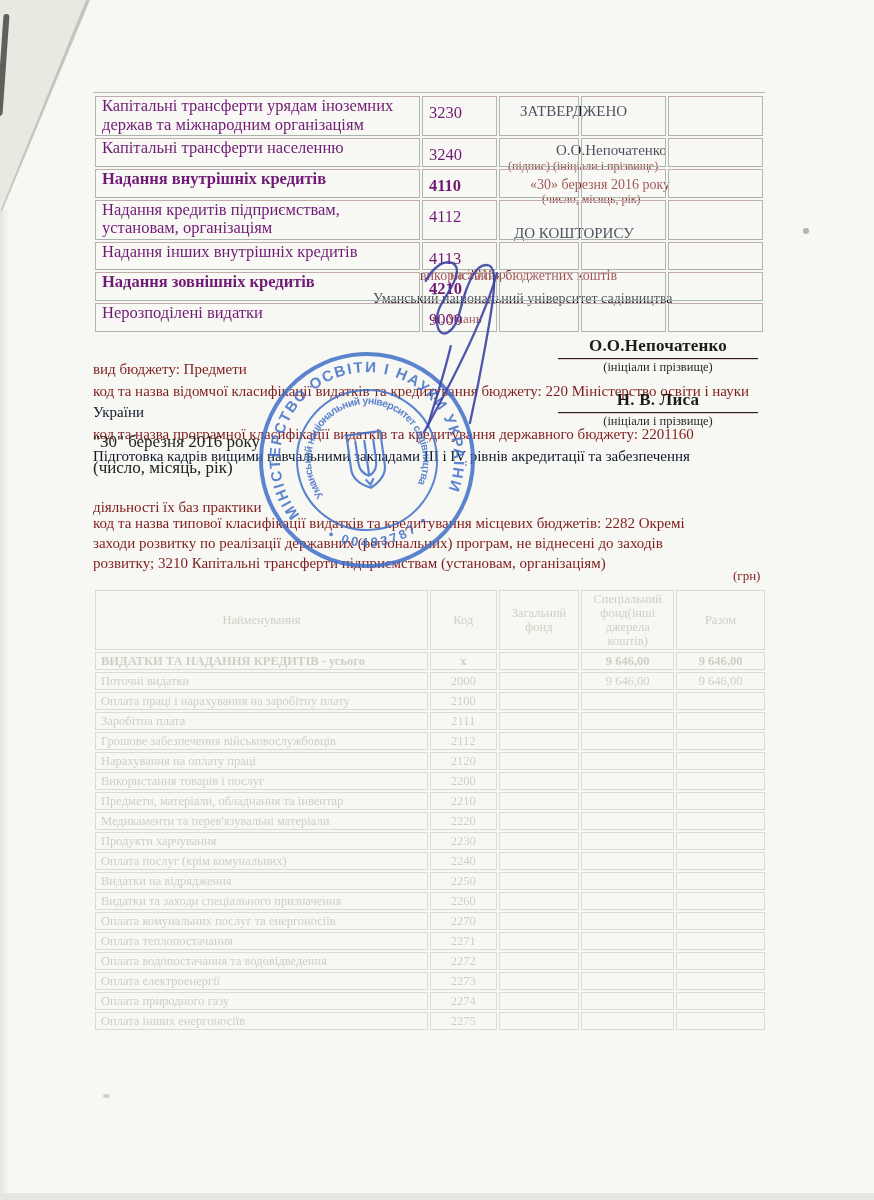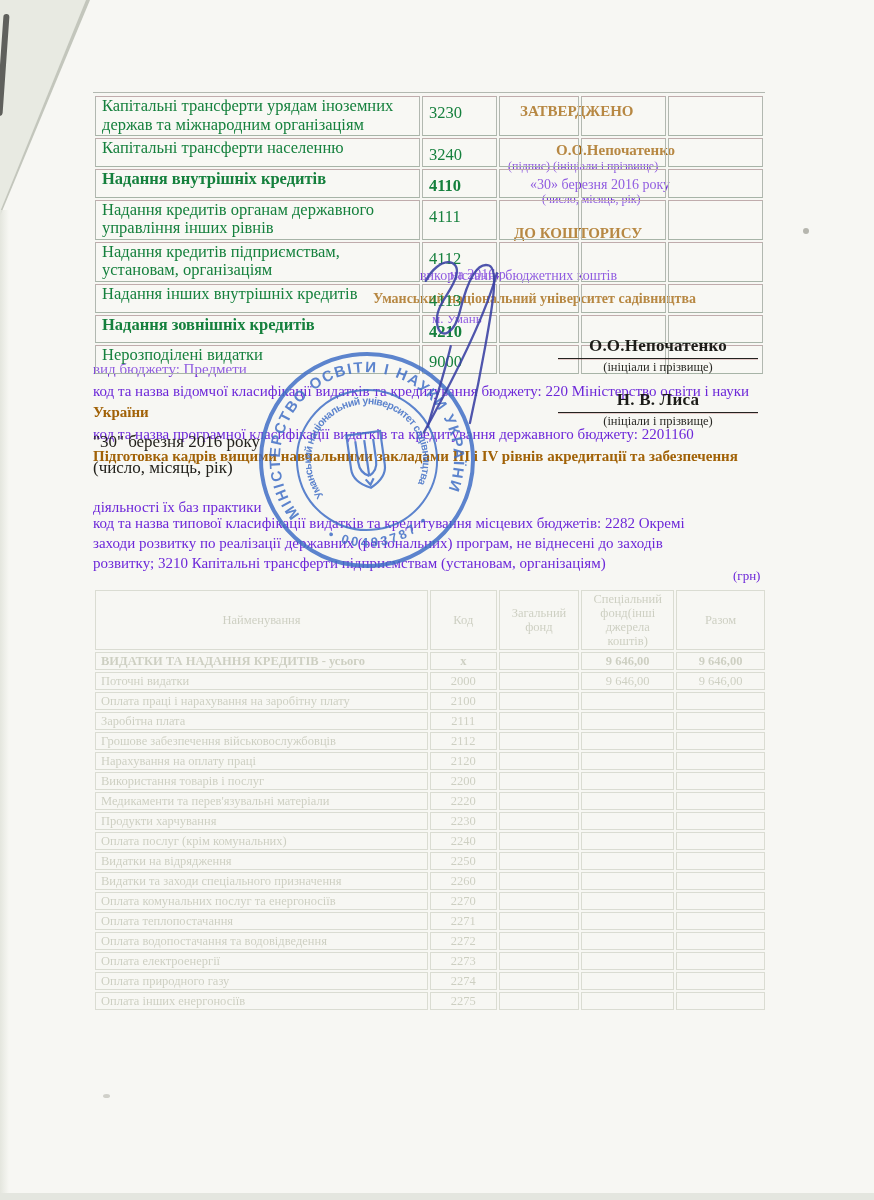--- a/index.html
+++ b/index.html
@@ -15,39 +15,39 @@
   .corner-fold{position:absolute;left:0;top:0;width:0;height:0;
     border-top:212px solid #e8eae2;border-right:86px solid transparent;z-index:7;}
   .edge-sliver{position:absolute;left:0px;top:14px;width:6px;height:102px;
     background:#474844;transform:rotate(4deg);border-radius:3px;opacity:.85;z-index:8;}
   .left-edge{position:absolute;left:0;top:210px;bottom:0;width:9px;
     background:linear-gradient(to right,#e4e6de,rgba(231,233,226,0));z-index:6;}
   .bottom-edge{position:absolute;left:0;right:0;bottom:0;height:7px;background:#e4e6df;z-index:6;}
 
   
   .ghost-layer{position:absolute;inset:0;z-index:1;}
-  .ghost-line{position:absolute;color:#6d28d9;white-space:nowrap;
+  .ghost-line{position:absolute;color:#7f1d1d;white-space:nowrap;
     filter:blur(.35px);font-size:15px;line-height:1.15;}
-  .ghost-line.gbold{font-weight:bold;color:#a16207;text-align:center;}
+  .ghost-line.gbold{font-weight:normal;color:#0f172a;text-align:center;}
   .ghost-table{position:absolute;left:93px;top:588px;width:674px;opacity:.34;filter:blur(.3px);}
   .ghost-table table{width:100%;border-collapse:separate;border-spacing:2px;table-layout:fixed;}
   .ghost-table td{border:1px solid #a3ab94;color:#7e8465;font-size:12.5px;
     line-height:1.12;padding:1px 5px;vertical-align:middle;}
   .ghost-table td.c{text-align:center;}
   .ghost-table tr.gtbold td{font-weight:bold;}
   .ghost-table .ghead td{text-align:center;}
 
   
   .table-topline{position:absolute;left:93px;top:92px;width:672px;height:1px;
     background:#b2b8b0;z-index:2;}
   .main-table{position:absolute;left:93px;top:94px;width:672px;z-index:2;
     border-collapse:separate;border-spacing:2px;table-layout:fixed;}
   .main-table td{
     border:1px solid #b2b8b0;border-top-color:#c0acac;border-bottom-color:#a7b4a7;
-    font-size:16.5px;line-height:1.13;color:#15803d;
+    font-size:16.5px;line-height:1.13;color:#701a75;
     padding:0 6px 1px;vertical-align:top;background:rgba(250,250,247,.25);}
   .main-table td.code{text-align:left;padding-top:7px;}
   .main-table tr.bold td{font-weight:bold;}
 
   
   .sig-block{position:absolute;width:200px;text-align:center;z-index:3;}
   .sig-name{font-weight:bold;font-size:17px;color:#1c1c18;letter-spacing:.2px;}
   .sig-rule{height:0;border-bottom:1.7px solid #232320;margin-top:2px;
     box-shadow:0 1px 0 rgba(160,60,60,.25);}
   .sig-caption{font-size:12.5px;color:#2a2a25;margin-top:1px;text-align:center;}
@@ -152,20 +152,27 @@
               <td class="c"></td>
             </tr>
             <tr>
               <td>Використання товарів і послуг</td>
               <td class="c">2200</td>
               <td class="c"></td>
               <td class="c"></td>
               <td class="c"></td>
             </tr>
             <tr>
+              <td>Предмети, матеріали, обладнання та інвентар</td>
+              <td class="c">2210</td>
+              <td class="c"></td>
+              <td class="c"></td>
+              <td class="c"></td>
+            </tr>
+            <tr>
               <td>Медикаменти та перев'язувальні матеріали</td>
               <td class="c">2220</td>
               <td class="c"></td>
               <td class="c"></td>
               <td class="c"></td>
             </tr>
             <tr>
               <td>Продукти харчування</td>
               <td class="c">2230</td>
               <td class="c"></td>
@@ -260,27 +267,20 @@
         <tr>
           <td>Капітальні трансферти населенню</td>
           <td class="code">3240</td>
           <td></td>
           <td></td>
           <td></td>
         </tr>
         <tr class="bold">
           <td>Надання внутрішніх кредитів</td>
           <td class="code">4110</td>
-          <td></td>
-          <td></td>
-          <td></td>
-        </tr>
-        <tr>
-          <td>Надання кредитів органам державного управління інших рівнів</td>
-          <td class="code">4111</td>
           <td></td>
           <td></td>
           <td></td>
         </tr>
         <tr>
           <td>Надання кредитів  підприємствам, установам, організаціям</td>
           <td class="code">4112</td>
           <td></td>
           <td></td>
           <td></td>

